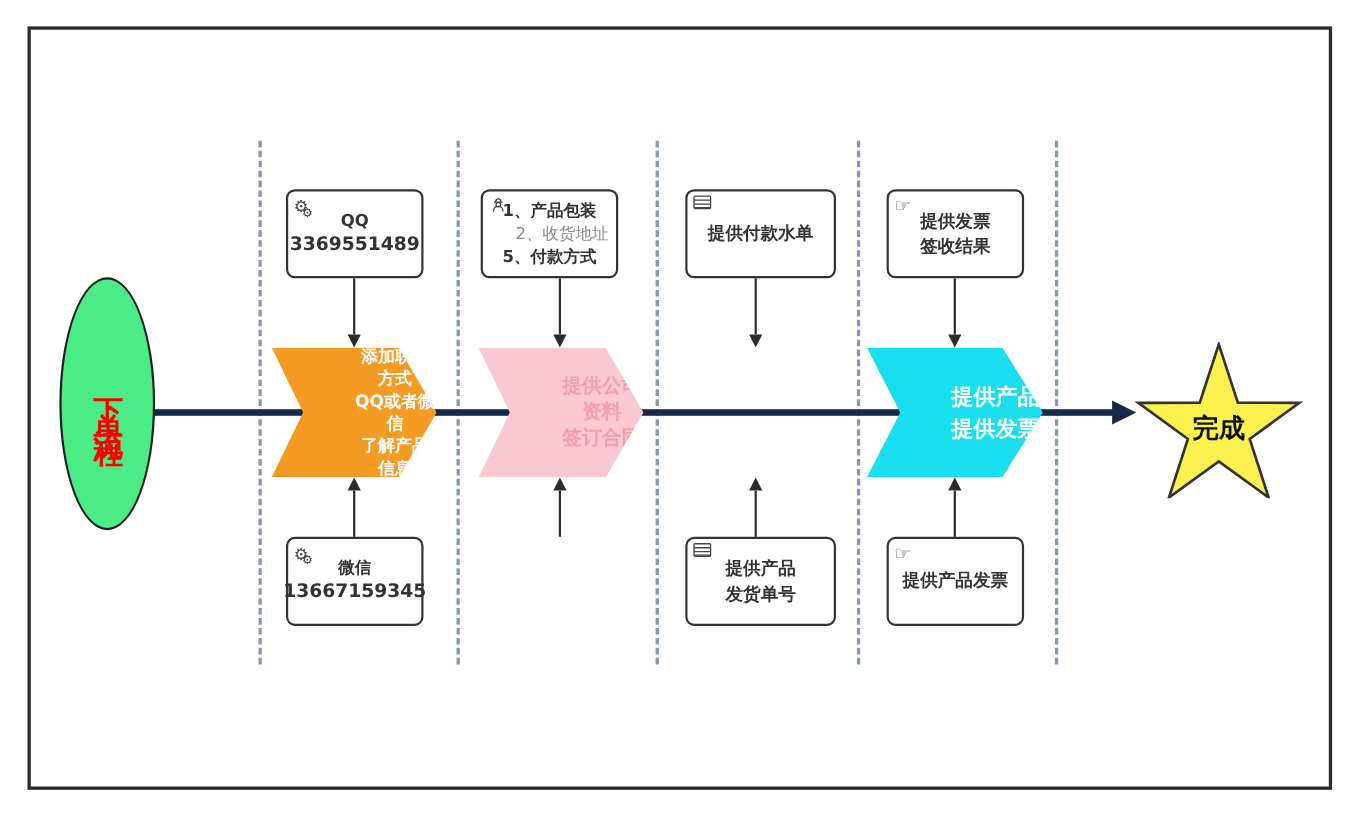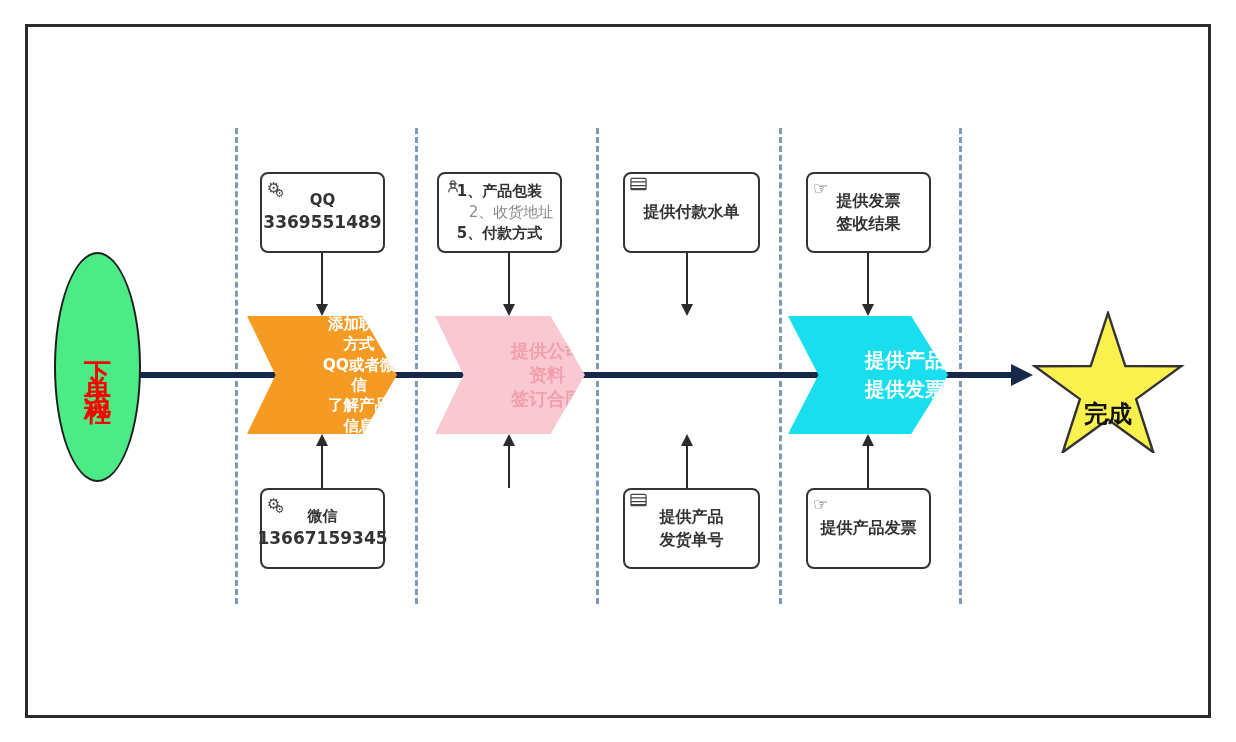--- a/index.html
+++ b/index.html
@@ -56,21 +56,21 @@
   .conn-bot { top:446px; height:42px; }
   .ah-down { position:absolute; top:304px; width:0; height:0; z-index:3;
     border-left:6px solid transparent; border-right:6px solid transparent;
     border-top:12px solid #2b2b2b; }
   .ah-up { position:absolute; top:434px; width:0; height:0; z-index:3;
     border-left:6px solid transparent; border-right:6px solid transparent;
     border-bottom:12px solid #2b2b2b; }
 
   .star-wrap { position:absolute; left:1031px; top:311px; width:154px; height:142px; z-index:3; }
   .star-label { position:absolute; left:1031px; top:373px; width:154px; text-align:center;
-    font-size:24px; font-weight:bold; color:#111; z-index:4;margin-top:25px; }
+    font-size:24px; font-weight:bold; color:#111; z-index:4; }
 </style>
 </head>
 <body>
 
 <div id="stage">
   <div class="frame"></div>
 
   <div class="lane" style="left:235px"></div>
   <div class="lane" style="left:415px"></div>
   <div class="lane" style="left:596px"></div>

